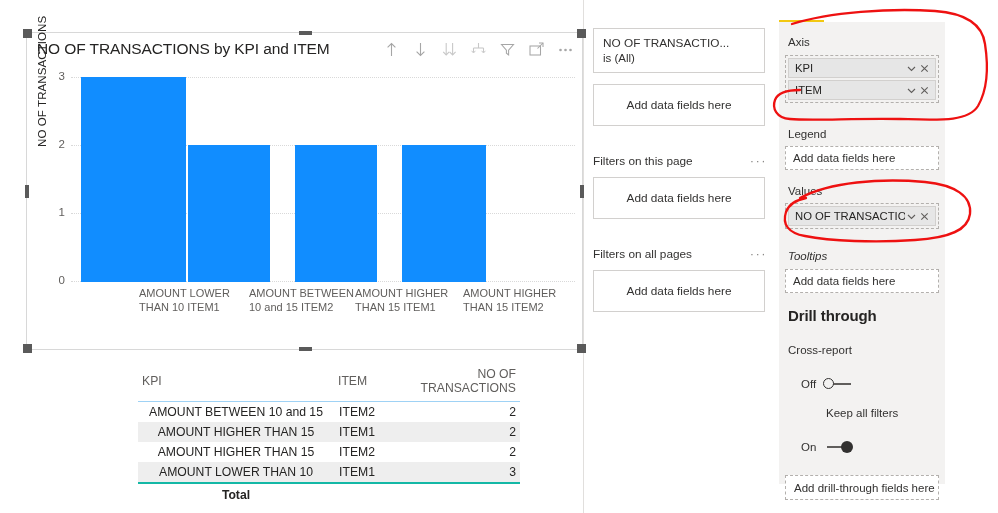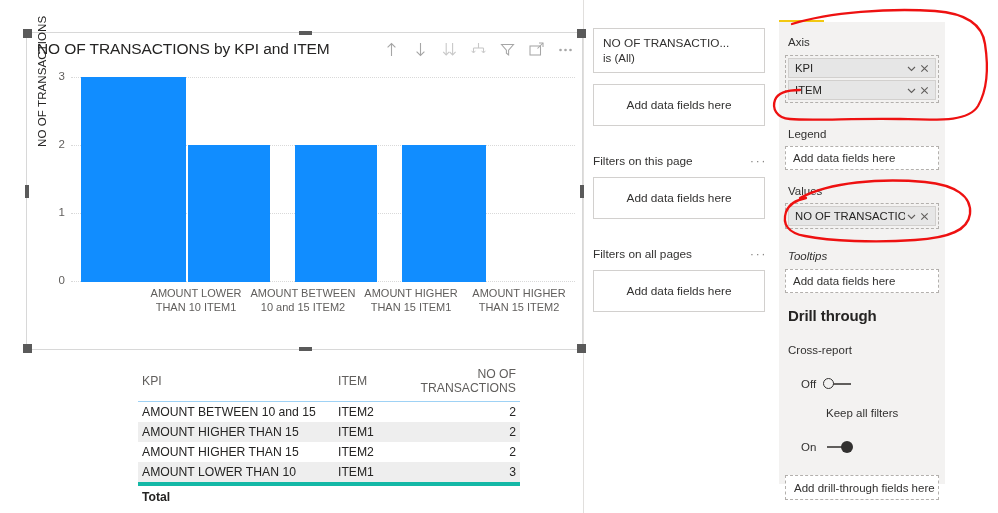--- a/index.html
+++ b/index.html
@@ -52,21 +52,21 @@
     border-top: 1px dotted #d9d9d9;
   }
   .bar {
     position: absolute; bottom: 0;
     background: #118DFF;
   }
   #bars-layer { position: absolute; left: 48px; top: 6px; width: 500px; height: 205px; }
 
   .cat-label {
     position: absolute; top: 216px;
-    font-size: 11px; color: #605e5c; text-align: center;
+    font-size: 11px; color: #605e5c; text-align: left;
     line-height: 13.5px;
   }
   #x-axis-title {
     position: absolute; left: 0; right: 0; top: 265px;
     text-align: center; font-size: 11.5px; color: #252423;
     font-weight: 600; letter-spacing: -.1px;
   }
 
   
   #table-visual {
@@ -76,25 +76,26 @@
   #table-visual table { border-collapse: collapse; width: 100%; }
   #table-visual th {
     font-weight: 400; color: #605e5c; text-align: left;
     padding: 1px 4px 6px 4px; font-size: 12.2px;
     border-bottom: 1px solid #9fd2f5;
   }
   #table-visual th.num { text-align: right; }
   #table-visual td {
     padding: 3px 4px; font-size: 12.2px; color: #252423;
     white-space: nowrap;
+    text-align: center;
   }
   #table-visual td.num { text-align: right; }
   #table-visual tr.alt td { background: #eeeeee; }
   #table-visual tr.total td {
-    font-weight: bold; border-top: 4px solid #14b8a6; padding-top: 4px;
+    font-weight: bold; border-top: 2px solid #14b8a6; padding-top: 4px;
   }
   .col-kpi { width: 196px; }
   .col-item { width: 46px; }
   .col-num { width: 140px; }
 
   
   #pane-divider {
     position: absolute; left: 583px; top: 0; width: 1px; height: 513px;
     background: #e1dfdd;
   }

